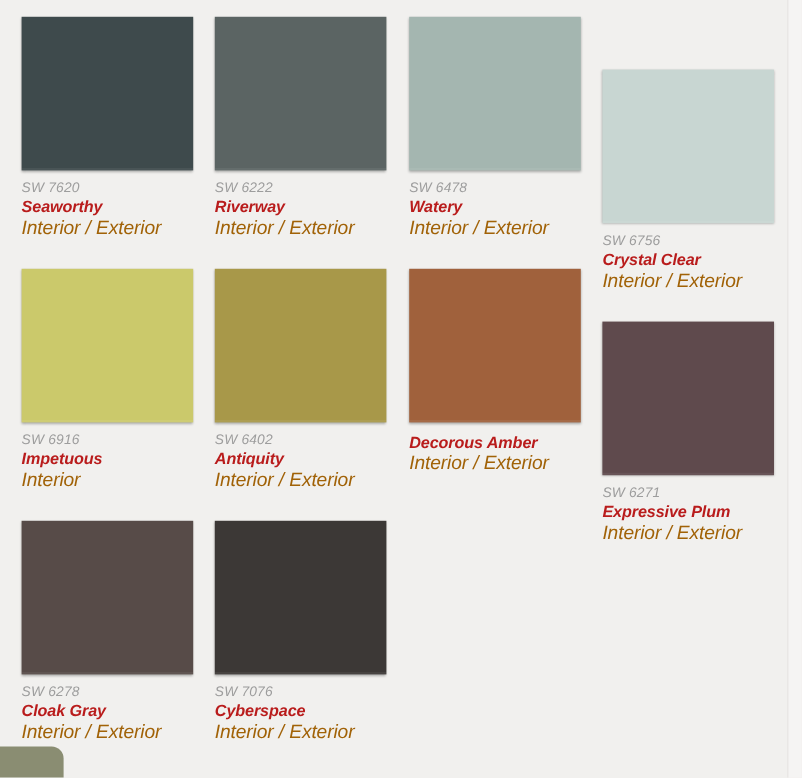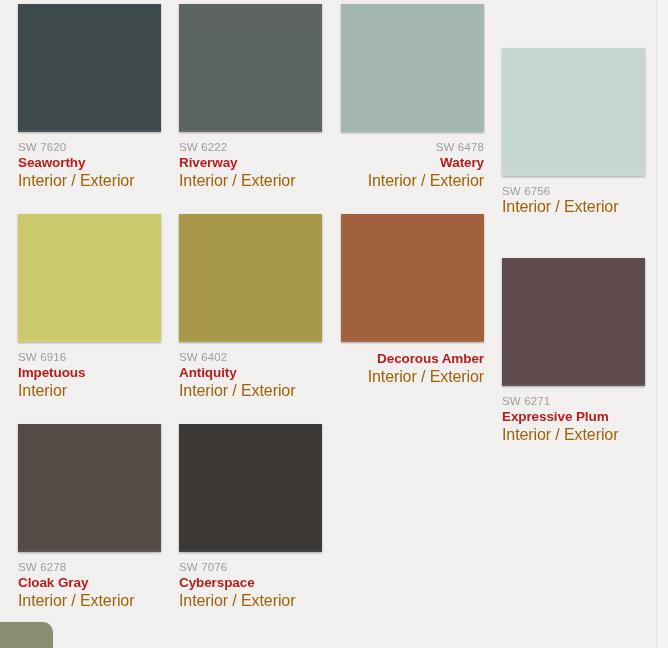--- a/index.html
+++ b/index.html
@@ -37,26 +37,27 @@
     background: #f1f0ee;
   }
 
   .row {
     position: relative;
     height: 210px;
   }
 
   .swatch-card {
     position: absolute;
-    top: 4px;
+    top: 14px;
     width: 143px;
+    font-style: italic;
   }
   .swatch-card.col0 { left: 18px; }
   .swatch-card.col1 { left: 179px; }
-  .swatch-card.col2 { left: 341px; text-align: right; }
+  .swatch-card.col2 { left: 341px; }
   .swatch-card.col3 { left: 502px; margin-top: 44px; }
 
   .chip {
     width: 143px;
     height: 128px;
     box-shadow: 0 1px 2px rgba(0,0,0,0.30);
     position: relative;
   }
   .chip::after {
     content: "";
@@ -130,20 +131,21 @@
       <div class="meta">
         <div class="code">SW 6478</div>
         <div class="name">Watery</div>
         <div class="usage">Interior / Exterior</div>
       </div>
     </div>
     <div class="swatch-card col3">
       <div class="chip" style="background-color: rgb(200, 214, 210);"></div>
       <div class="meta">
         <div class="code">SW 6756</div>
+        <div class="name">Crystal Clear</div>
         <div class="usage">Interior / Exterior</div>
       </div>
     </div>
   </div>
 
   <div class="row">
     <div class="swatch-card col0">
       <div class="chip" style="background-color: rgb(203, 201, 107);"></div>
       <div class="meta">
         <div class="code">SW 6916</div>

